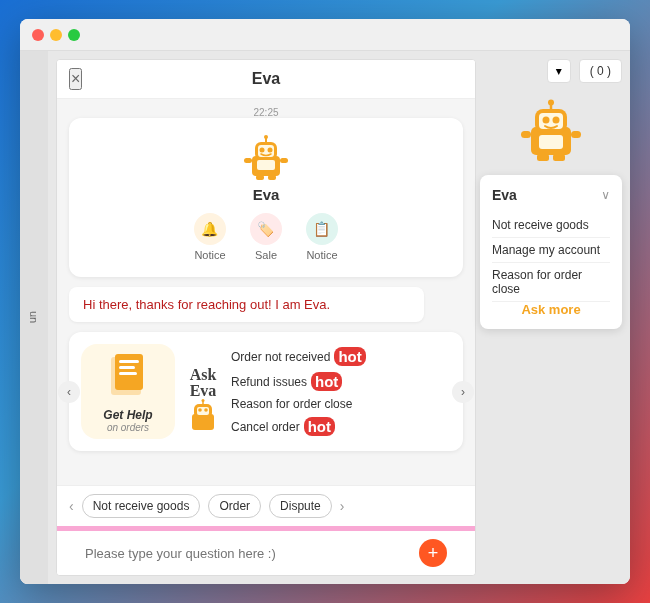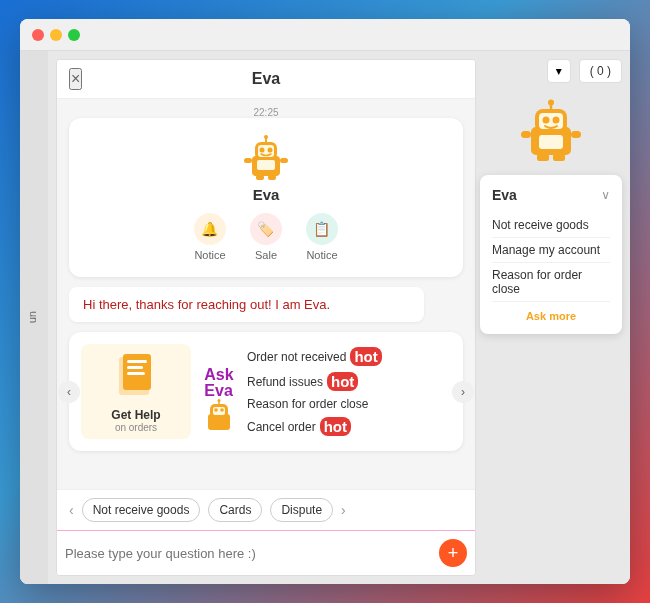--- a/index.html
+++ b/index.html
@@ -188,29 +188,30 @@
       border-radius: 12px;
       padding: 12px;
       margin-bottom: 10px;
       box-shadow: 0 1px 4px rgba(0,0,0,0.08);
       display: flex;
       gap: 10px;
       position: relative;
     }
 
     .ask-eva-left {
-      width: 110px;
+      width: 94px;
       background: #fff8e6;
-      border-radius: 8px;
+      border-radius: 16px;
       display: flex;
       flex-direction: column;
       align-items: center;
       justify-content: flex-end;
       padding: 8px 6px 6px;
       flex-shrink: 0;
+      font-style: italic;
     }
 
     .get-help-text {
       font-size: 12px;
       font-weight: 700;
       color: #333;
       text-align: center;
       margin-top: 6px;
     }
 
@@ -223,22 +224,23 @@
       display: flex;
       flex-direction: column;
       align-items: center;
       justify-content: flex-end;
       padding-bottom: 4px;
     }
 
     .ask-eva-title {
       font-size: 16px;
       font-weight: 800;
-      color: #a21caf;
+      color: #404040;
       line-height: 1;
+      font-family: Liberation Serif, serif;
     }
 
     .ask-eva-right {
       flex: 1;
       display: flex;
       flex-direction: column;
       justify-content: center;
       gap: 6px;
     }
 
@@ -310,22 +312,22 @@
       white-space: nowrap;
       cursor: pointer;
       flex-shrink: 0;
       background: #fff;
     }
 
     
     .chat-input-area {
       display: flex;
       align-items: center;
-      padding: 8px 8px;
-      border-top: 1px solid #f9a8d4;
+      padding: 8px 28px;
+      border-top: 5px solid #f9a8d4;
       background: #fff;
       flex-shrink: 0;
       gap: 37px;
     }
 
     .chat-input {
       flex: 1;
       border: none;
       outline: none;
       font-size: 13px;
@@ -425,24 +427,24 @@
       border-bottom: 1px solid #f0f0f0;
       cursor: pointer;
     }
 
     .eva-dropdown-item:last-of-type {
       border-bottom: none;
     }
 
     .eva-ask-more {
       color: #f5a623;
-      font-size: 11px;
+      font-size: 13px;
       font-weight: 600;
       text-align: center;
-      margin-top: 8px;
+      margin-top: 0;
       cursor: pointer;
     }
   </style>
 </head>
 <body>
 
 <div class="browser-window">
 
   <div class="browser-titlebar">
     <div class="browser-dots">
@@ -563,21 +565,21 @@
           </div>
 
           <button class="next-btn">›</button>
         </div>
 
       </div>
 
       <div class="quick-replies">
         <button class="prev-chip-btn">‹</button>
         <div class="chip">Not receive goods</div>
-        <div class="chip">Cards</div>
+        <div class="chip">Order</div>
         <div class="chip">Dispute</div>
         <button class="next-chip-btn">›</button>
       </div>
 
       <div class="chat-input-area">
         <input class="chat-input" type="text" readonly="" placeholder="Please type your question here :)" style="">
         <div class="add-btn">
           <span>+</span>
         </div>
       </div>

